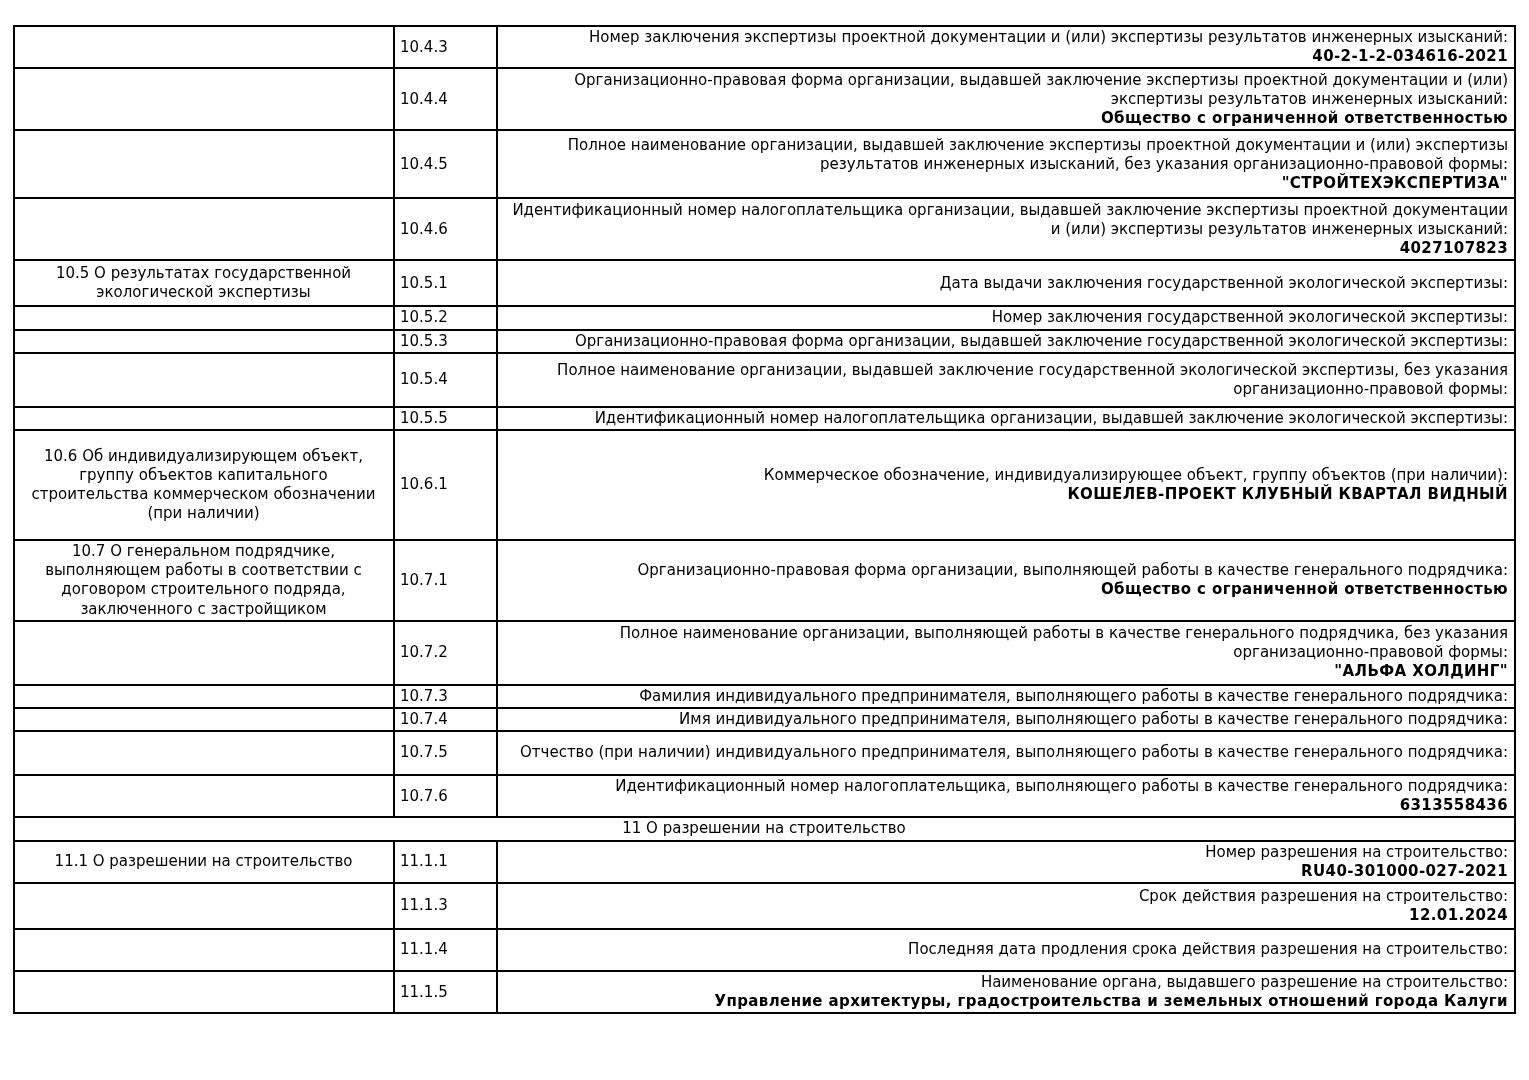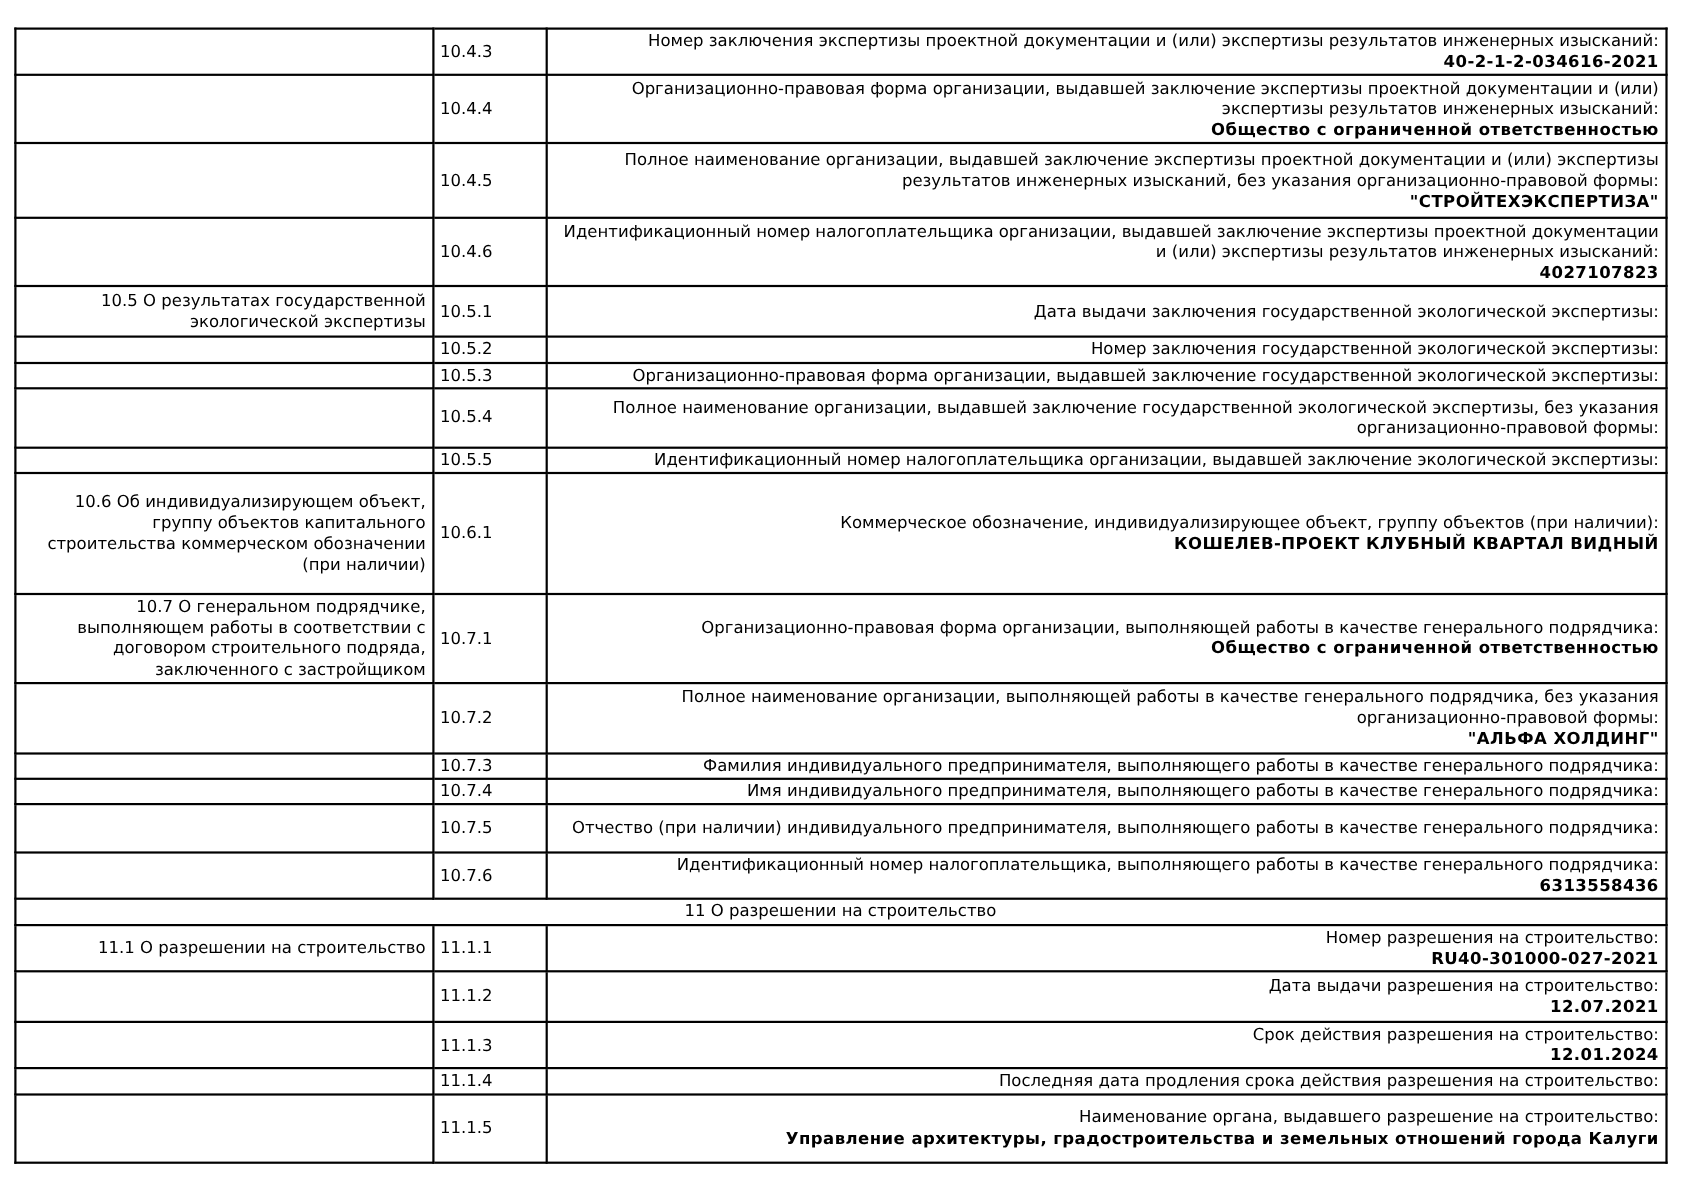--- a/index.html
+++ b/index.html
@@ -26,21 +26,21 @@
   }
   table.decl td {
     border: 2px solid #000000;
     padding: 1px 6px 1px 5px;
     font-size: 15px;
     line-height: 1.28;
     vertical-align: middle;
     overflow: hidden;
     word-wrap: break-word;
   }
-  td.sec  { text-align: right; }
+  td.sec  { text-align: center; }
   td.num  { text-align: left; padding-left: 5px; }
   td.txt  { text-align: right; }
   td.hdr  { text-align: center; }
   .label  { font-weight: normal; }
   .val    { font-weight: bold; letter-spacing: 0.4px; }
   
   tbody tr:nth-child(1)  { height: 42px; }
   tbody tr:nth-child(2)  { height: 62px; }
   tbody tr:nth-child(3)  { height: 68px; }
   tbody tr:nth-child(4)  { height: 62px; }
@@ -193,28 +193,20 @@
         <tr>
           <td class="sec">11.1 О разрешении на строительство</td>
           <td class="num">11.1.1</td>
           <td class="txt">
             <div class="label">Номер разрешения на строительство:</div>
             <div class="val">RU40-301000-027-2021</div>
           </td>
         </tr>
         <tr>
           <td class="sec"></td>
-          <td class="num">11.1.2</td>
-          <td class="txt">
-            <div class="label">Дата выдачи разрешения на строительство:</div>
-            <div class="val">12.07.2021</div>
-          </td>
-        </tr>
-        <tr>
-          <td class="sec"></td>
           <td class="num">11.1.3</td>
           <td class="txt">
             <div class="label">Срок действия разрешения на строительство:</div>
             <div class="val">12.01.2024</div>
           </td>
         </tr>
         <tr>
           <td class="sec"></td>
           <td class="num">11.1.4</td>
           <td class="txt">

